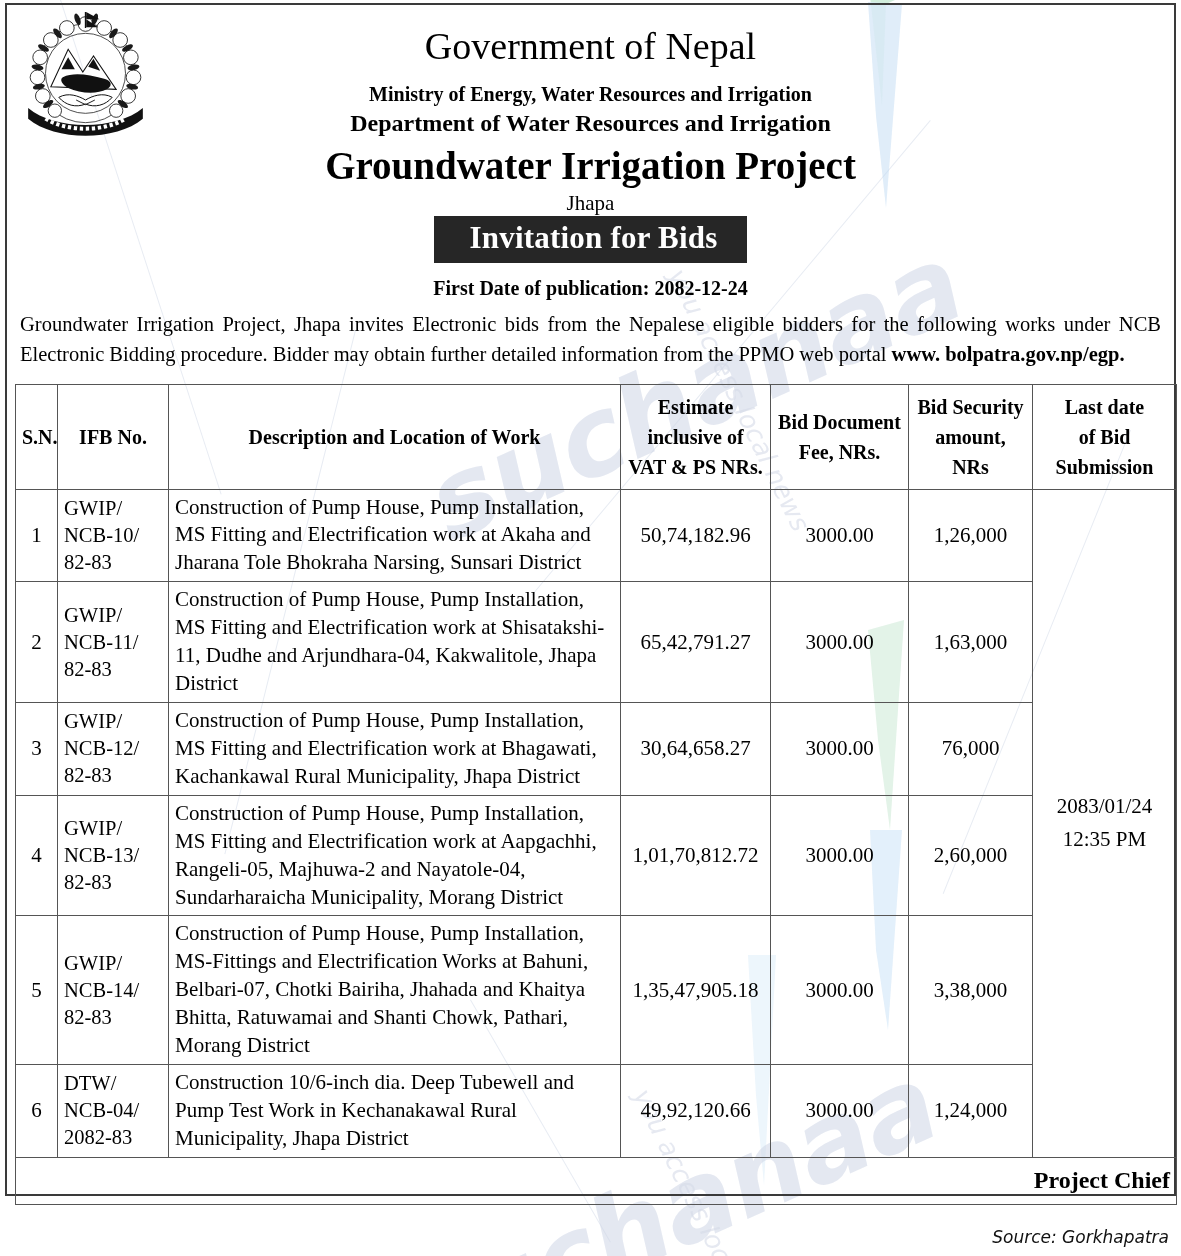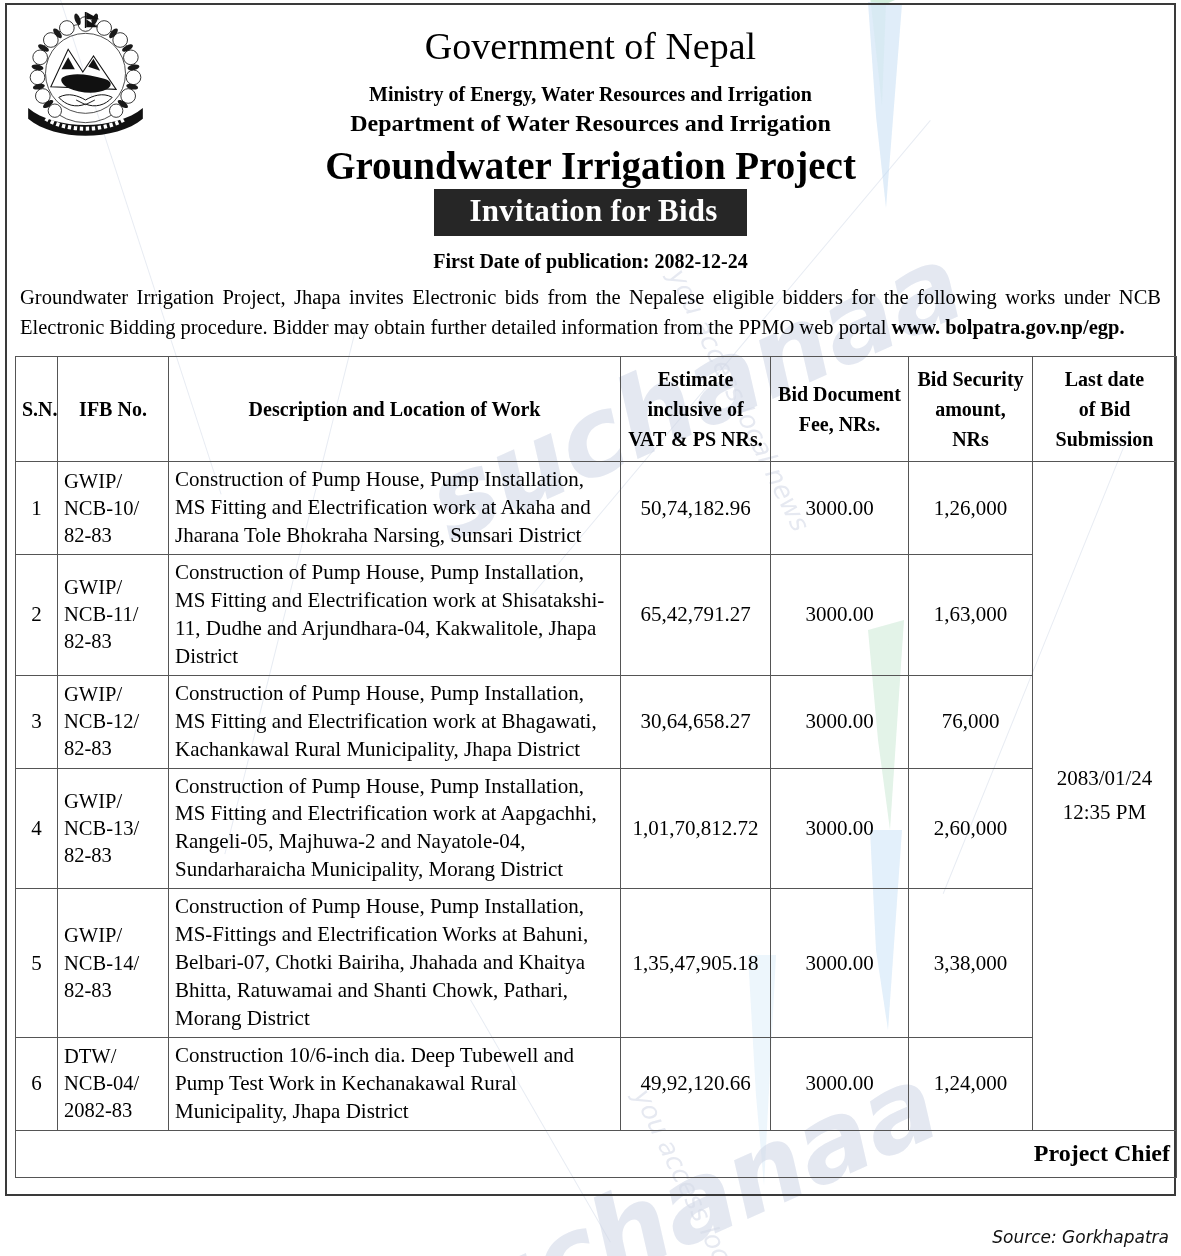--- a/index.html
+++ b/index.html
@@ -321,20 +321,21 @@
       <g>
         <path d="M14 150 C54 184 146 184 186 150 L186 166 C146 200 54 200 14 166 Z" fill="#111"></path>
         <path d="M40 166 C72 186 128 186 160 166" fill="none" stroke="#ffffff" stroke-width="6" stroke-dasharray="5 4"></path>
       </g>
     </svg>
 
     <div class="h-line1">Government of Nepal</div>
     <div class="h-line2">Ministry of Energy, Water Resources and Irrigation</div>
     <div class="h-line3">Department of Water Resources and Irrigation</div>
     <div class="h-line4">Groundwater Irrigation Project</div>
+    <div class="h-line5">Jhapa</div>
 
     <div>
       <span id="ifb-banner">Invitation for Bids</span>
     </div>
 
     <div id="pub-date">First Date of publication: 2082-12-24</div>
   </div>
 
   <div id="intro"><span>Groundwater Irrigation Project, Jhapa invites Electronic bids from the Nepalese eligible bidders for the following works under NCB Electronic Bidding procedure. Bidder may obtain further detailed information from the PPMO web portal </span><b>www. bolpatra.gov.np/egp.</b></div>
 

